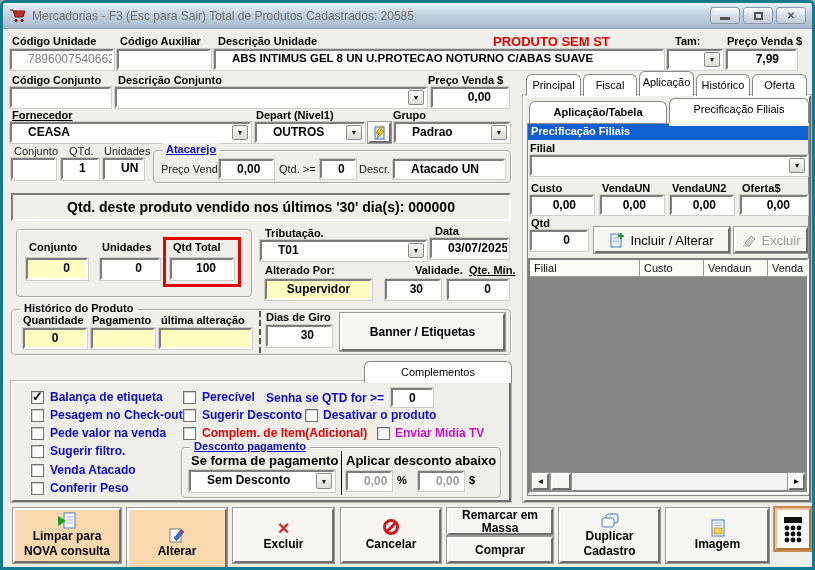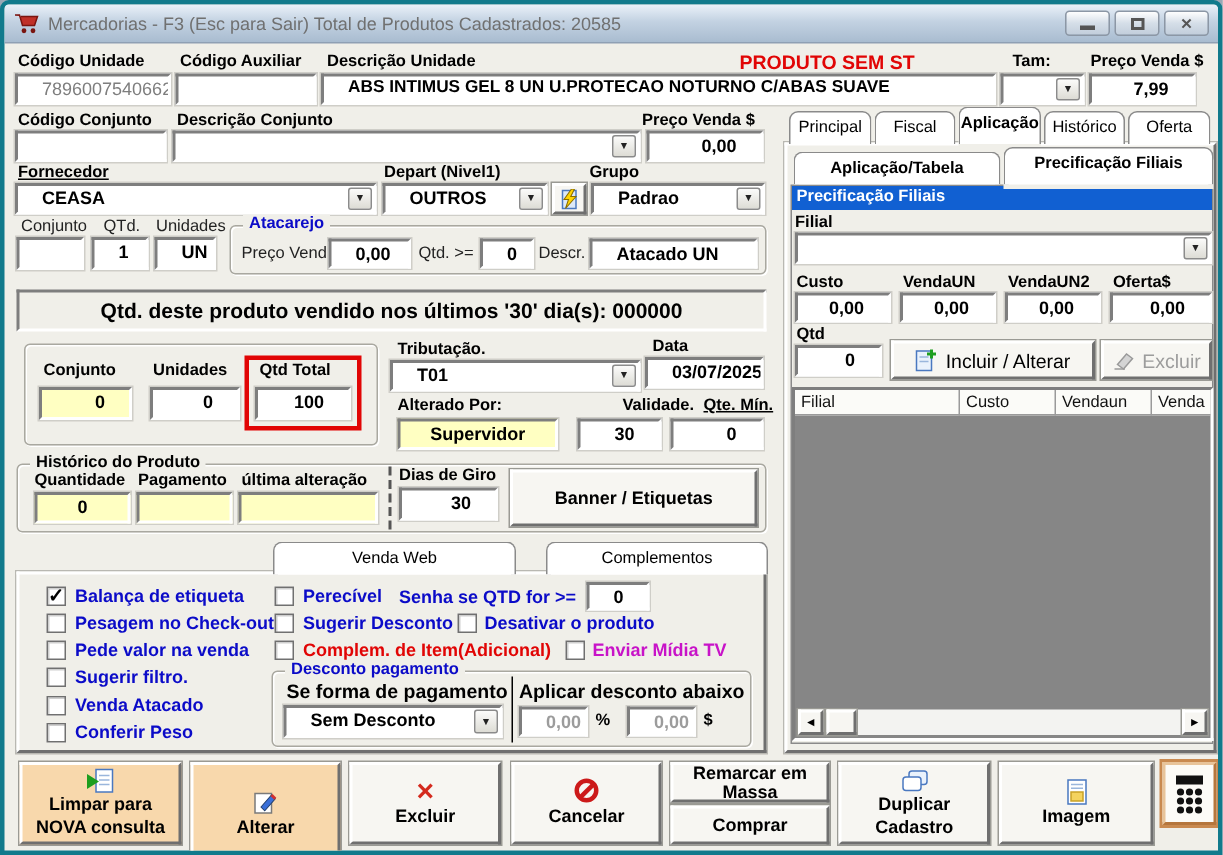--- a/index.html
+++ b/index.html
@@ -23,29 +23,29 @@
   .num{ text-align:right; }
   .yellow{ background:#FFFFC2; }
   .graytx{ color:#7E7E7E; font-weight:normal; }
   .combo .arrow{ position:absolute; right:1px; top:1px; bottom:1px; width:16px;
     background:linear-gradient(#FBFBFA,#DDDCD5); border:1px solid #8B8B8B; border-radius:2px;
     display:flex; align-items:center; justify-content:center; font-size:7px; color:#222; }
   .grp{ position:absolute; border:1px solid #A9A8A0; border-radius:4px;
     box-shadow:inset 1px 1px 0 #FFFFFF, 1px 1px 0 #FFFFFF; }
   .grp .legend{ position:absolute; top:-8px; left:8px; background:#F0EFE9; padding:0 4px;
     font-size:11px; font-weight:bold; }
-  .bluetx{ color:#0B0BC8; }
+  .bluetx{ color:#0B0BC8;text-decoration:underline; }
   .panelraise{ position:absolute; border:2px solid; border-color:#FFFFFF #6F6F6F #6F6F6F #FFFFFF;
     box-shadow:0 0 0 1px #B9B8B2; background:#F0EFE9; }
   .banner{ position:absolute; border:2px solid; border-color:#7E7E7E #FFFFFF #FFFFFF #7E7E7E;
     background:#F0EFE9; display:flex; align-items:center; justify-content:center;
     font-size:14px; font-weight:bold; }
   .tab{ position:absolute; height:22px; background:#ffffff; border:1px solid #8A8A8A; border-bottom:none;
     border-radius:6px 6px 0 0; font-size:11px; text-align:center; padding-top:4px; z-index:1; }
-  .tab.active{ font-weight:bold; z-index:3; height:25px; margin-top:-3px; box-shadow:0 3px 0 #F0EFE9; }
+  .tab.active{ font-weight:normal; z-index:3; height:25px; margin-top:-3px; box-shadow:0 3px 0 #F0EFE9; }
   .cb{ position:absolute; width:13px; height:13px; background:#fff; border:1px solid #707070;
     box-shadow:inset 1px 1px 0 #CFCFCF; }
   .cb.on::after{ content:"✓"; position:absolute; left:0px; top:-3px; font-size:13px; font-weight:bold; color:#000; }
   .cblbl{ position:absolute; font-size:12px; font-weight:bold; color:#0B0BC8; white-space:nowrap; }
   .btn{ position:absolute; background:#F7F6F2; border:2px solid; border-color:#FFFFFF #6F6F6F #6F6F6F #FFFFFF;
     box-shadow:0 0 0 1px #9A9A94; display:flex; flex-direction:column; align-items:center;
     justify-content:center; font-size:12px; font-weight:bold; color:#000; text-align:center; line-height:15px; }
   .btn.peach{ background:#F8D8AC; }
   .btn.small{ font-size:12px; }
   .disabled{ color:#9C9C9C; }
@@ -190,21 +190,20 @@
   <div class="lbl" style="left:158px;top:311px">última alteração</div>
   <div class="fld yellow" style="left:20px;top:325px;width:64px;height:21px;text-align:center">0</div>
   <div class="fld yellow" style="left:88px;top:325px;width:64px;height:21px"></div>
   <div class="fld yellow" style="left:156px;top:325px;width:93px;height:21px"></div>
   <div class="dash" style="left:256px;top:308px;height:42px"></div>
   <div class="lbl" style="left:263px;top:308px">Dias de Giro</div>
   <div class="fld num" style="left:263px;top:322px;width:66px;height:22px">30</div>
   <div class="btn" style="left:337px;top:310px;width:165px;height:38px">Banner / Etiquetas</div>
 
   <div class="panelraise" style="left:8px;top:378px;width:500px;height:121px"></div>
-  <div class="tab" style="left:179px;top:358px;width:162px">Venda Web</div>
   <div class="tab" style="left:361px;top:358px;width:148px">Complementos</div>
 
   <div class="cb on" style="left:28px;top:388px"></div>
   <div class="cblbl" style="left:47px;top:387px">Balança de etiqueta</div>
   <div class="cb" style="left:28px;top:406px"></div>
   <div class="cblbl" style="left:47px;top:405px">Pesagem no Check-out</div>
   <div class="cb" style="left:28px;top:424px"></div>
   <div class="cblbl" style="left:47px;top:423px">Pede valor na venda</div>
   <div class="cb" style="left:28px;top:442px"></div>
   <div class="cblbl" style="left:47px;top:441px">Sugerir filtro.</div>

